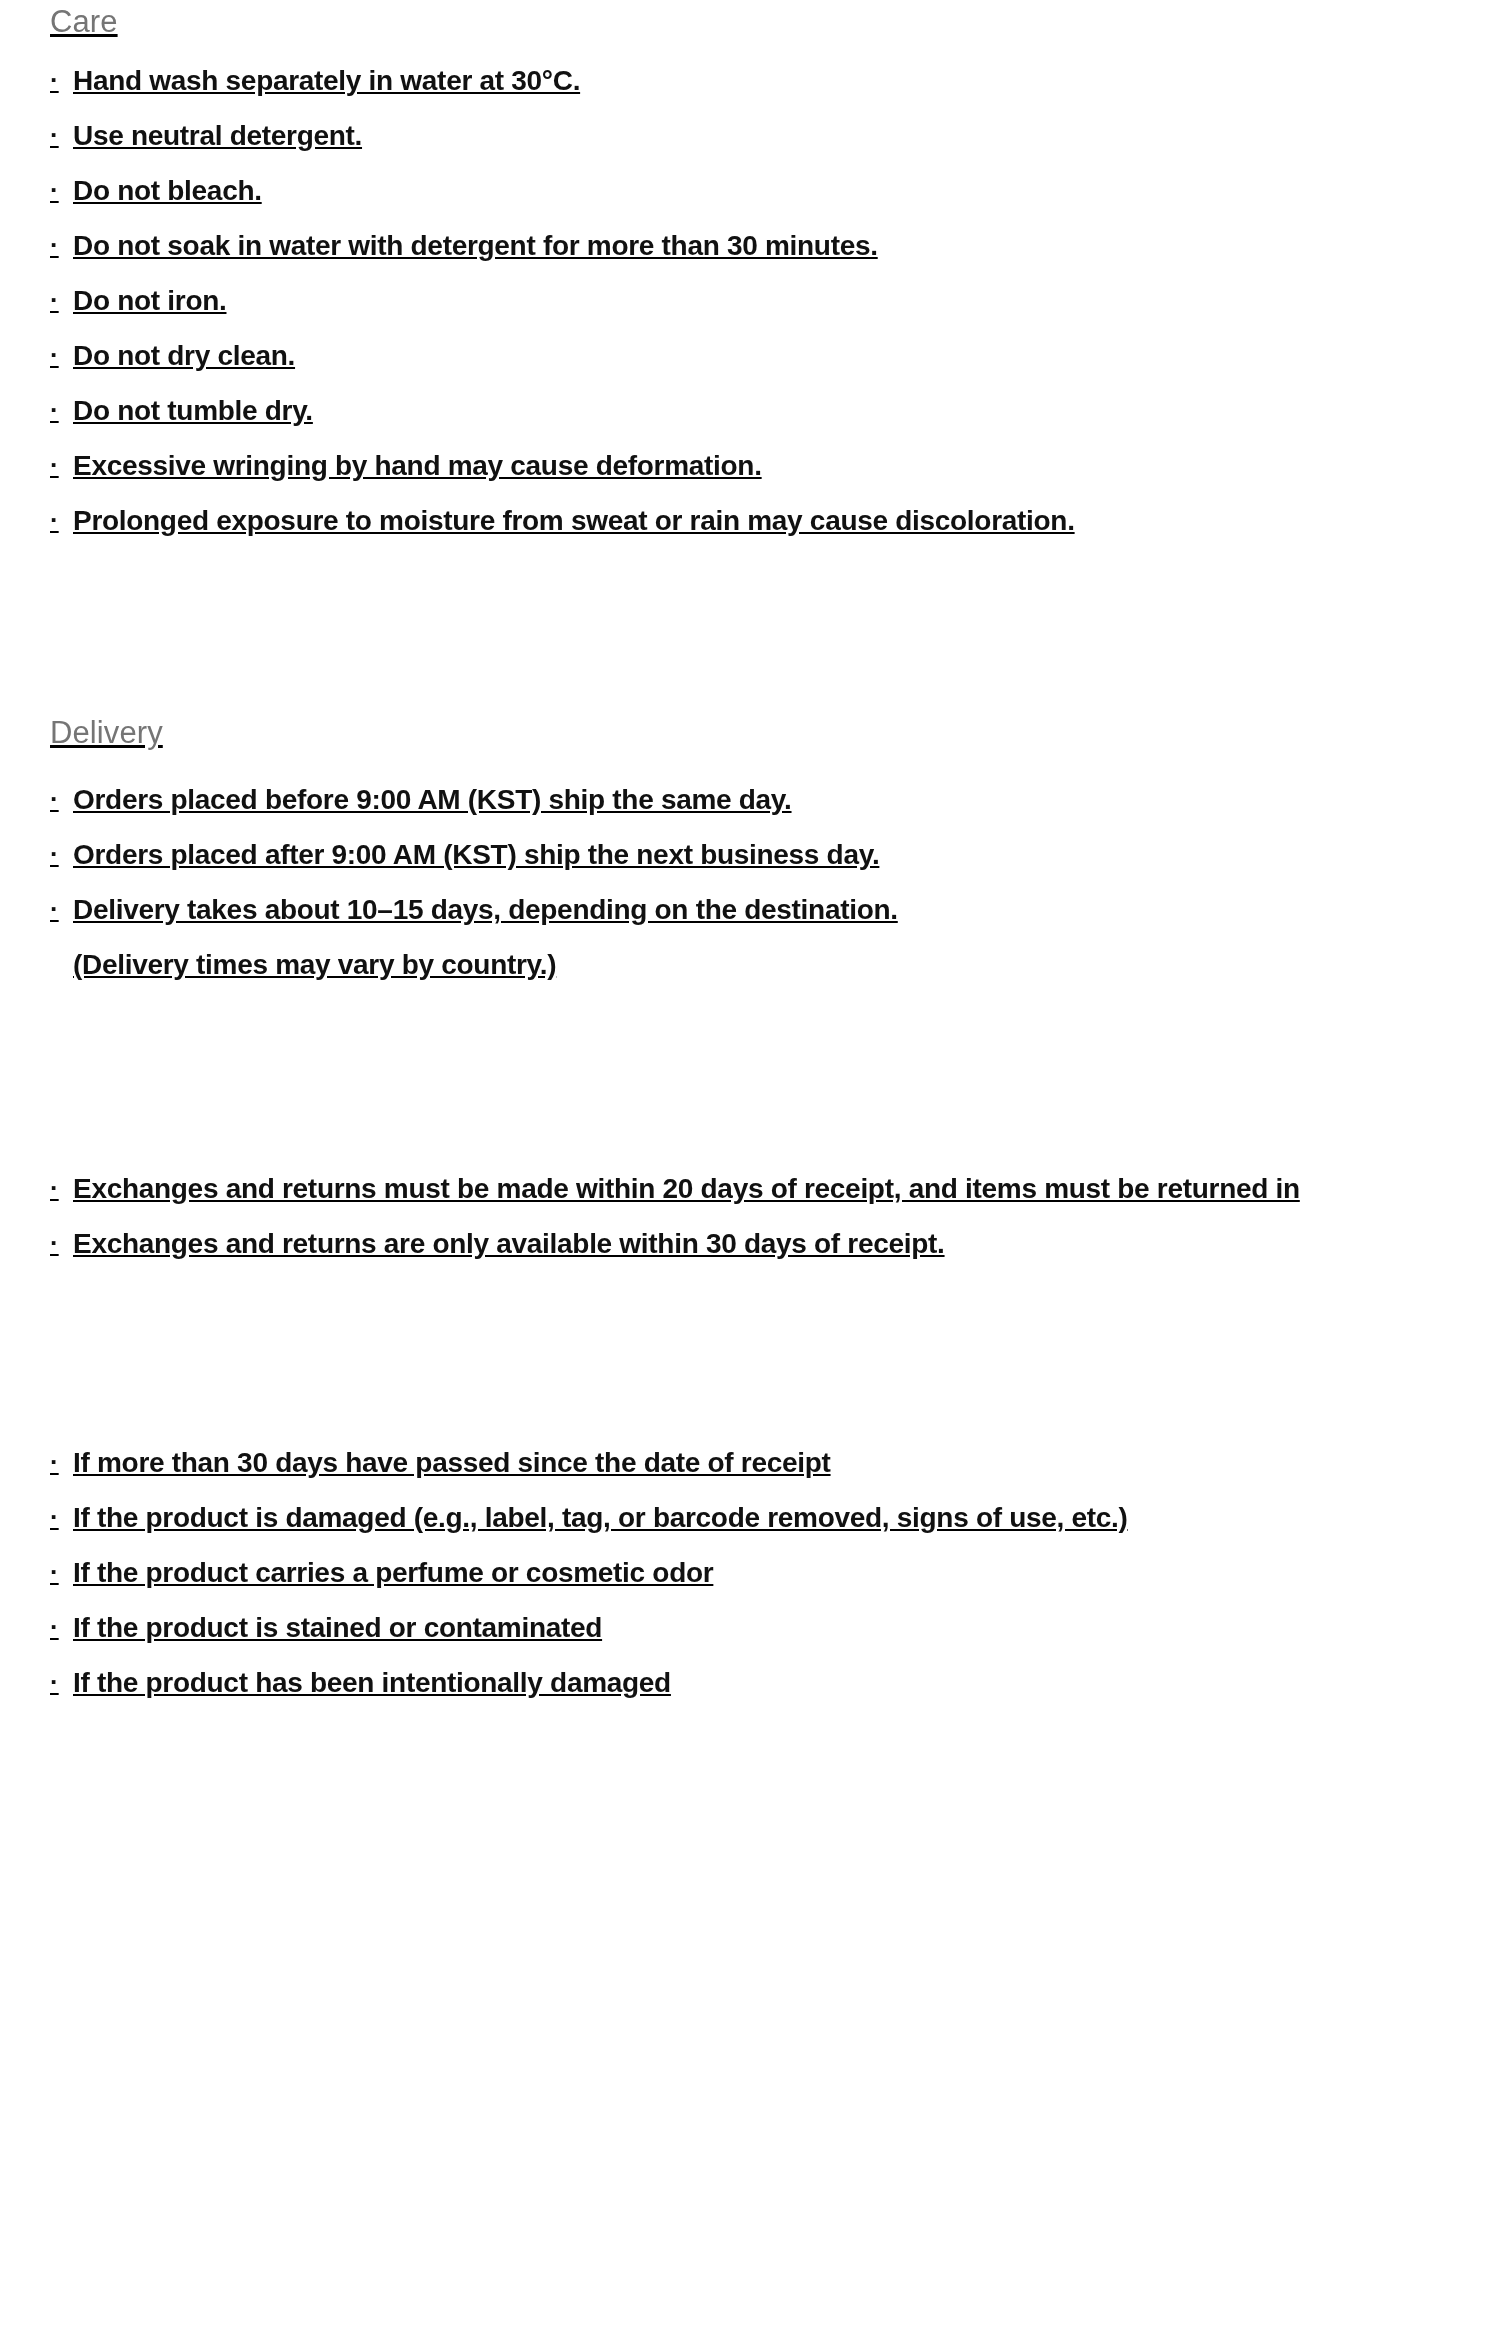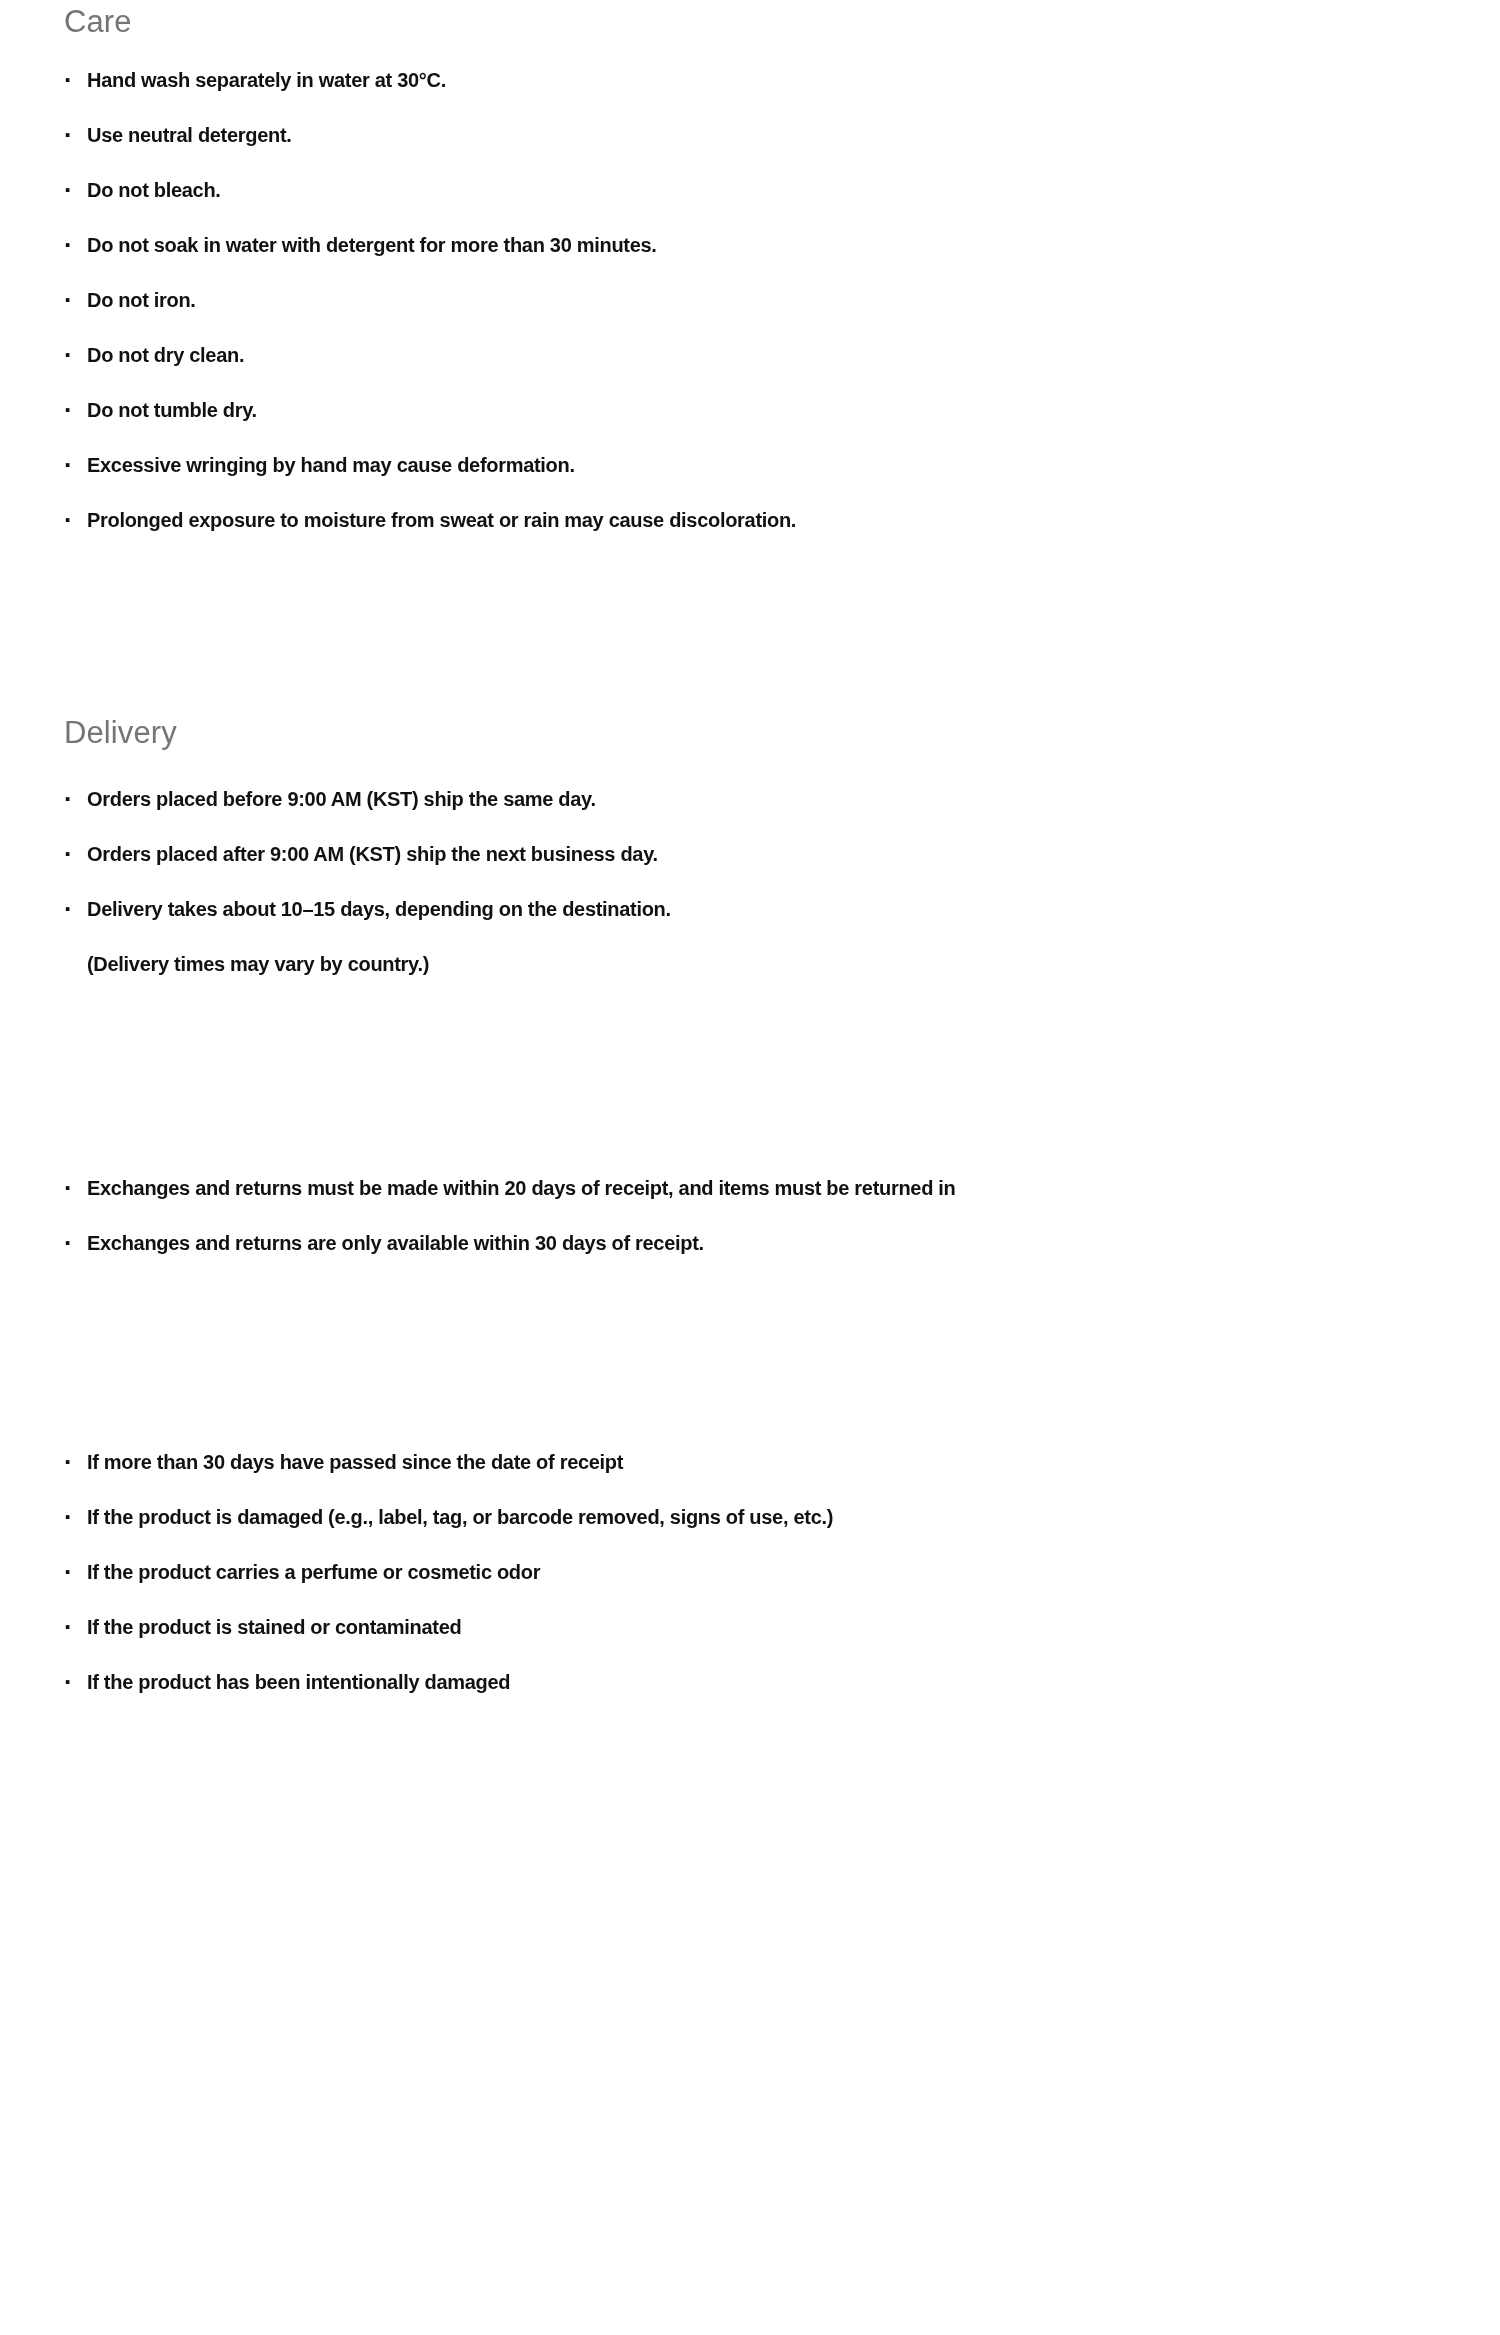--- a/index.html
+++ b/index.html
@@ -10,21 +10,21 @@
   }
   body {
     width: 1500px;
     height: 2335px;
     font-family: "Liberation Sans", sans-serif;
     overflow: hidden;
   }
   main {
     padding: 0 30px 0 50px;
   }
-  .section { margin: 14px; }
+  .section { margin: 0; text-decoration: underline; }
   .section-heading {
     margin: 0;
     font-size: 31px;
     line-height: 44px;
     font-weight: 400;
     color: var(--heading-color, #757575);
     letter-spacing: 0.1px;
   }
   .list { margin: 0; }
   .item {
@@ -34,21 +34,21 @@
   .dot {
     flex: 0 0 23px;
     width: 23px;
     font-size: 26px;
     line-height: 55px;
     font-weight: 700;
     color: var(--text-color, #111111);
   }
   .text { flex: 1 1 auto; min-width: 0; }
   .line {
-    font-size: 20px;
+    font-size: 28px;
     line-height: 55px;
     font-weight: 700;
     color: var(--text-color, #111111);
     letter-spacing: -0.3px;
     white-space: nowrap;
   }
   
   .section:nth-child(1) { margin-top: 0; }
   .section:nth-child(1) .list { margin-top: 9px; }
   .section:nth-child(2) { margin-top: 163px; }

